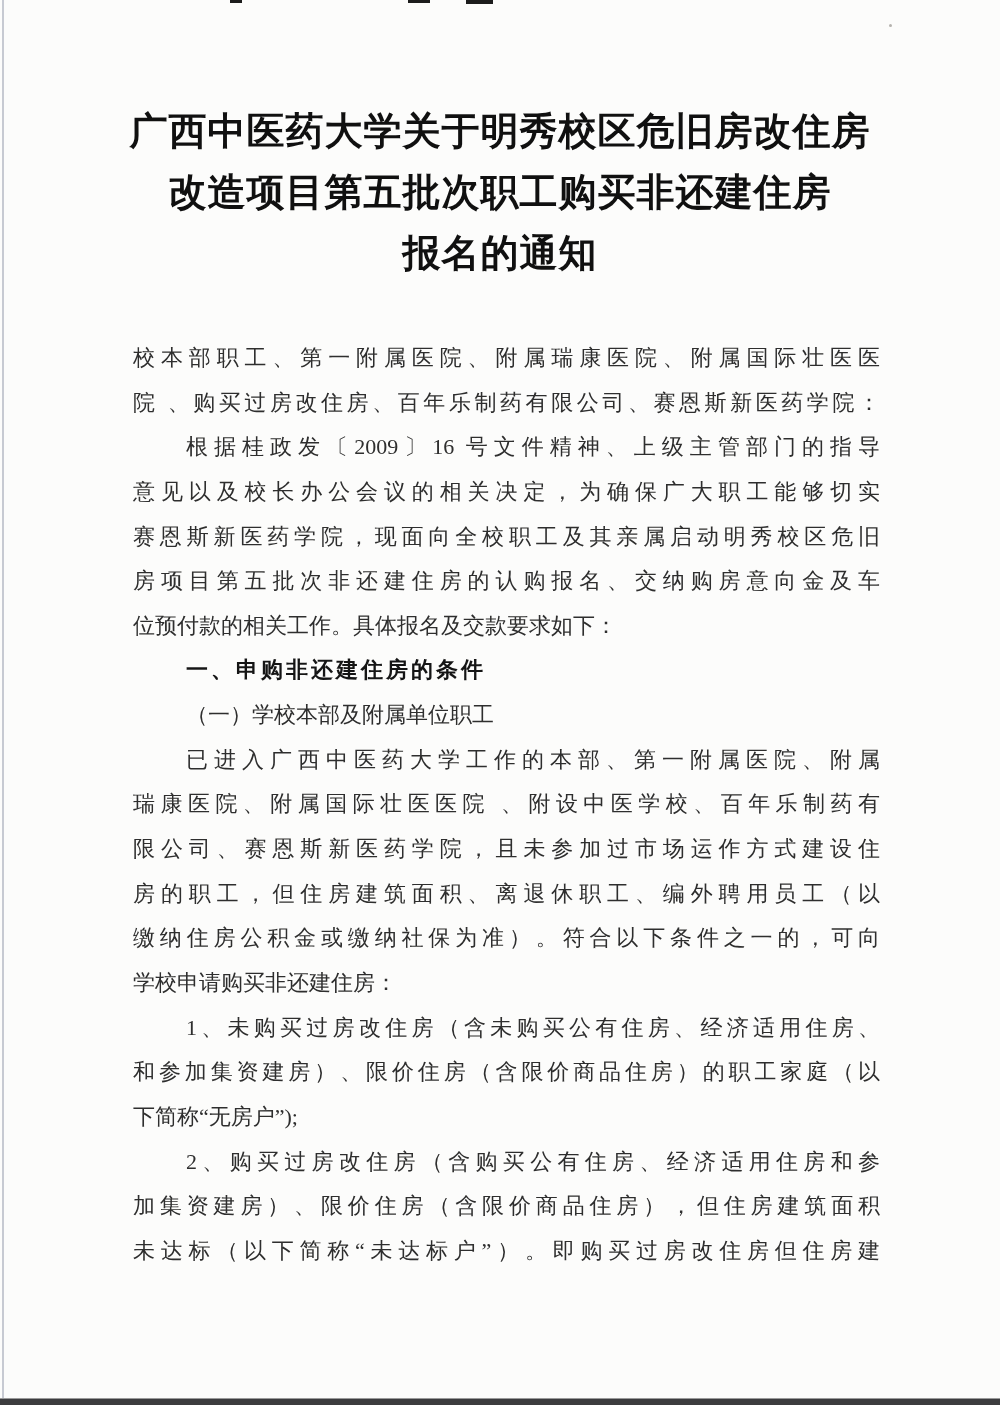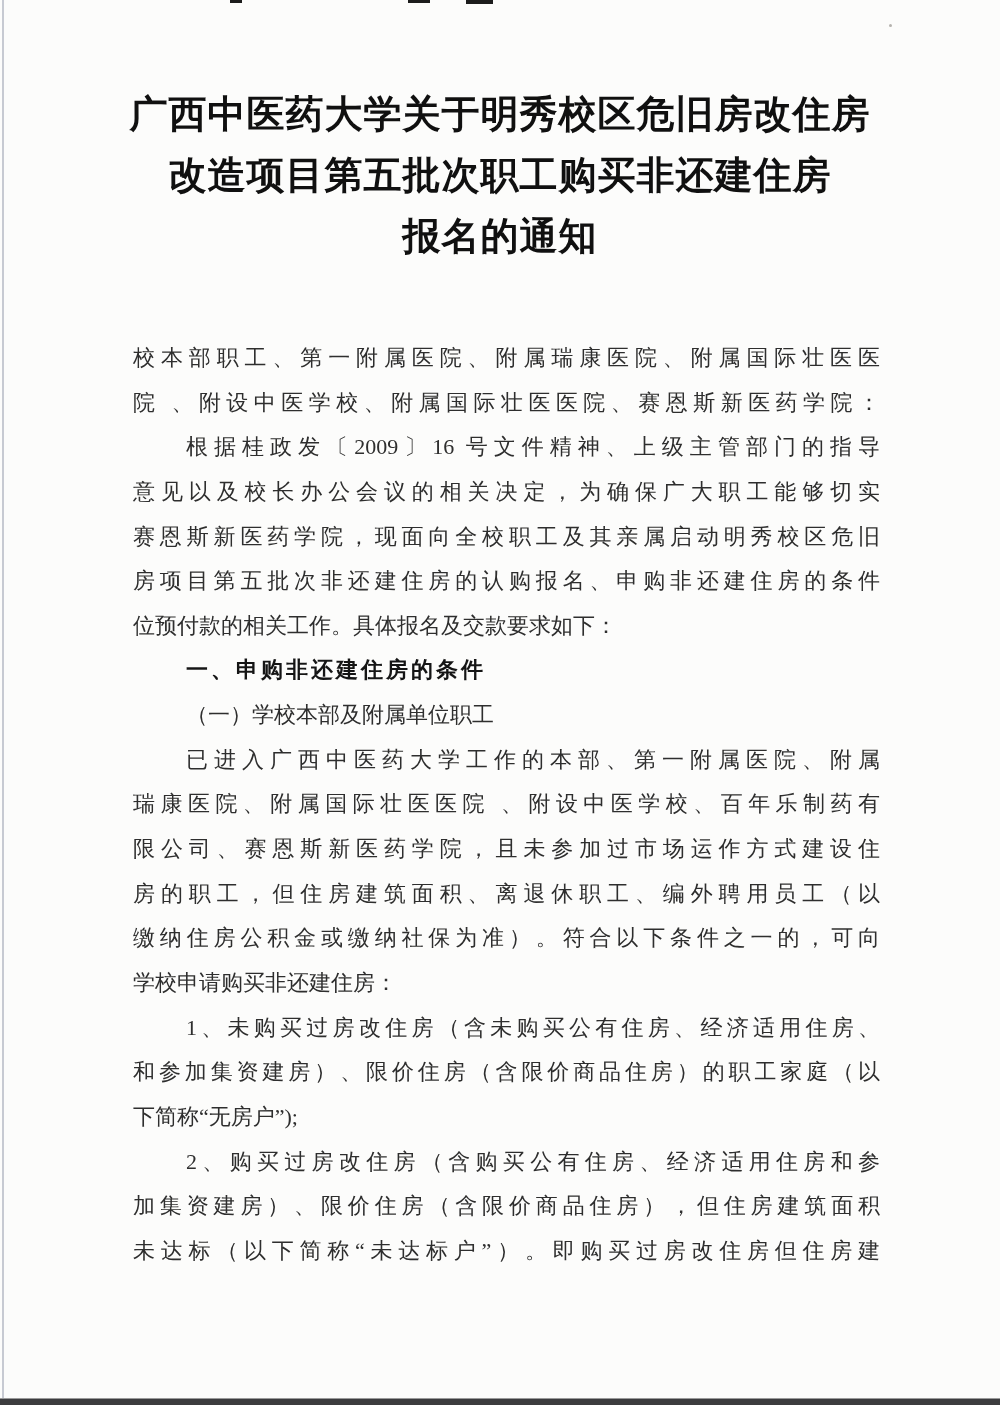--- a/index.html
+++ b/index.html
@@ -34,21 +34,21 @@
   }
   .speck { position: absolute; background: #1c1c1c; }
   .speck-a { left: 230px; top: 0; width: 12px; height: 3px; }
   .speck-b { left: 408px; top: 0; width: 22px; height: 3px; }
   .speck-c { left: 466px; top: 0; width: 27px; height: 4px; }
   .dot { position: absolute; left: 889px; top: 24px; width: 3px; height: 3px; background: #b5b2ae; border-radius: 50%; }
 
   
   .title-block {
     position: absolute;
-    left: 0; top: 84px;
+    left: 0; top: 101px;
     width: 1000px;
     text-align: center;
     color: #101010;
   }
   .title-line {
     font-size: 38px;
     line-height: 61px;
     font-weight: 700;
     letter-spacing: 1px;
     white-space: nowrap;
@@ -90,25 +90,25 @@
   <div class="dot"></div>
 
   <div class="title-block">
       <div class="title-line">广西中医药大学关于明秀校区危旧房改住房</div>
       <div class="title-line">改造项目第五批次职工购买非还建住房</div>
       <div class="title-line">报名的通知</div>
     </div>
 
   <div class="text-block">
       <div class="line justify">校本部职工、第一附属医院、附属瑞康医院、附属国际壮医医</div>
-      <div class="line justify">院 、附设中医学校、附属国际壮医医院、赛恩斯新医药学院：</div>
+      <div class="line justify">院 、购买过房改住房、百年乐制药有限公司、赛恩斯新医药学院：</div>
       <div class="line justify indent">根据桂政发〔2009〕16 号文件精神、上级主管部门的指导</div>
       <div class="line justify">意见以及校长办公会议的相关决定，为确保广大职工能够切实</div>
       <div class="line justify">赛恩斯新医药学院，现面向全校职工及其亲属启动明秀校区危旧</div>
-      <div class="line justify">房项目第五批次非还建住房的认购报名、申购非还建住房的条件</div>
+      <div class="line justify">房项目第五批次非还建住房的认购报名、交纳购房意向金及车</div>
       <div class="line">位预付款的相关工作。具体报名及交款要求如下：</div>
       <div class="line indent bold">一、申购非还建住房的条件</div>
       <div class="line indent">（一）学校本部及附属单位职工</div>
       <div class="line justify indent">已进入广西中医药大学工作的本部、第一附属医院、附属</div>
       <div class="line justify">瑞康医院、附属国际壮医医院 、附设中医学校、百年乐制药有</div>
       <div class="line justify">限公司、赛恩斯新医药学院，且未参加过市场运作方式建设住</div>
       <div class="line justify">房的职工，但住房建筑面积、离退休职工、编外聘用员工（以</div>
       <div class="line justify">缴纳住房公积金或缴纳社保为准）。符合以下条件之一的，可向</div>
       <div class="line">学校申请购买非还建住房：</div>
       <div class="line justify indent">1、未购买过房改住房（含未购买公有住房、经济适用住房、</div>

